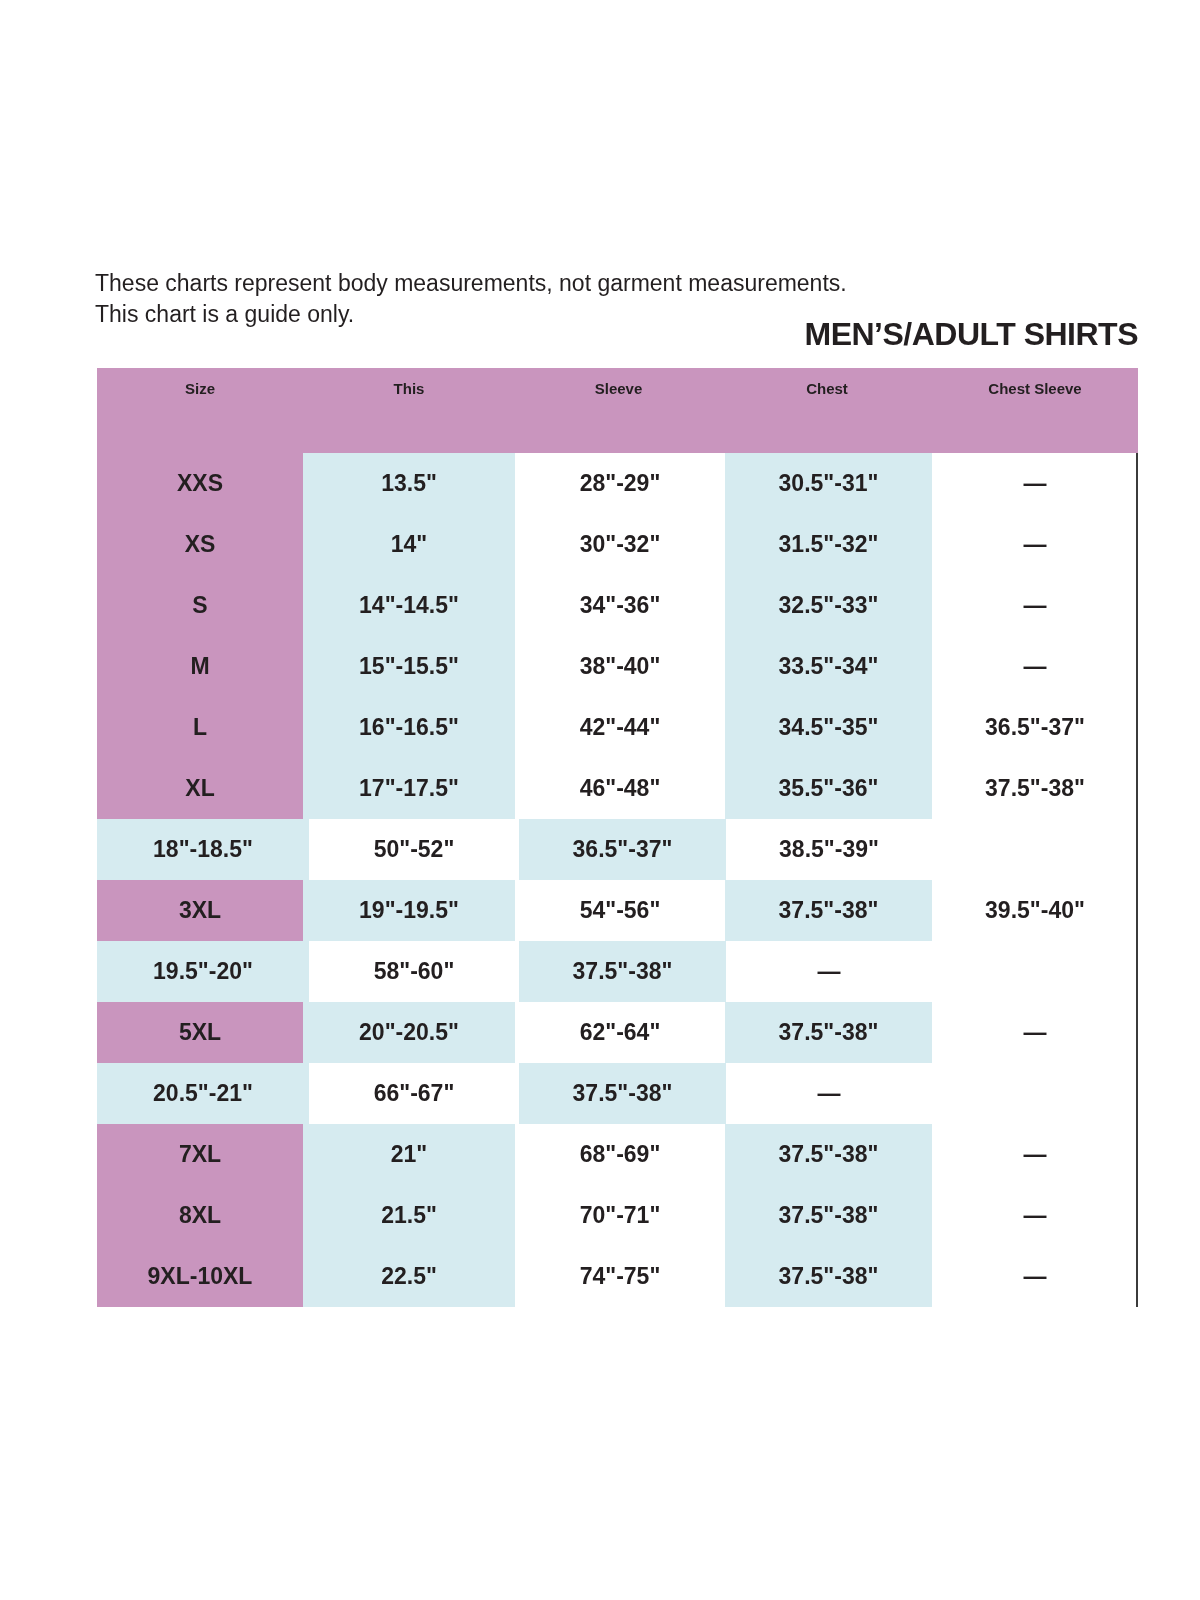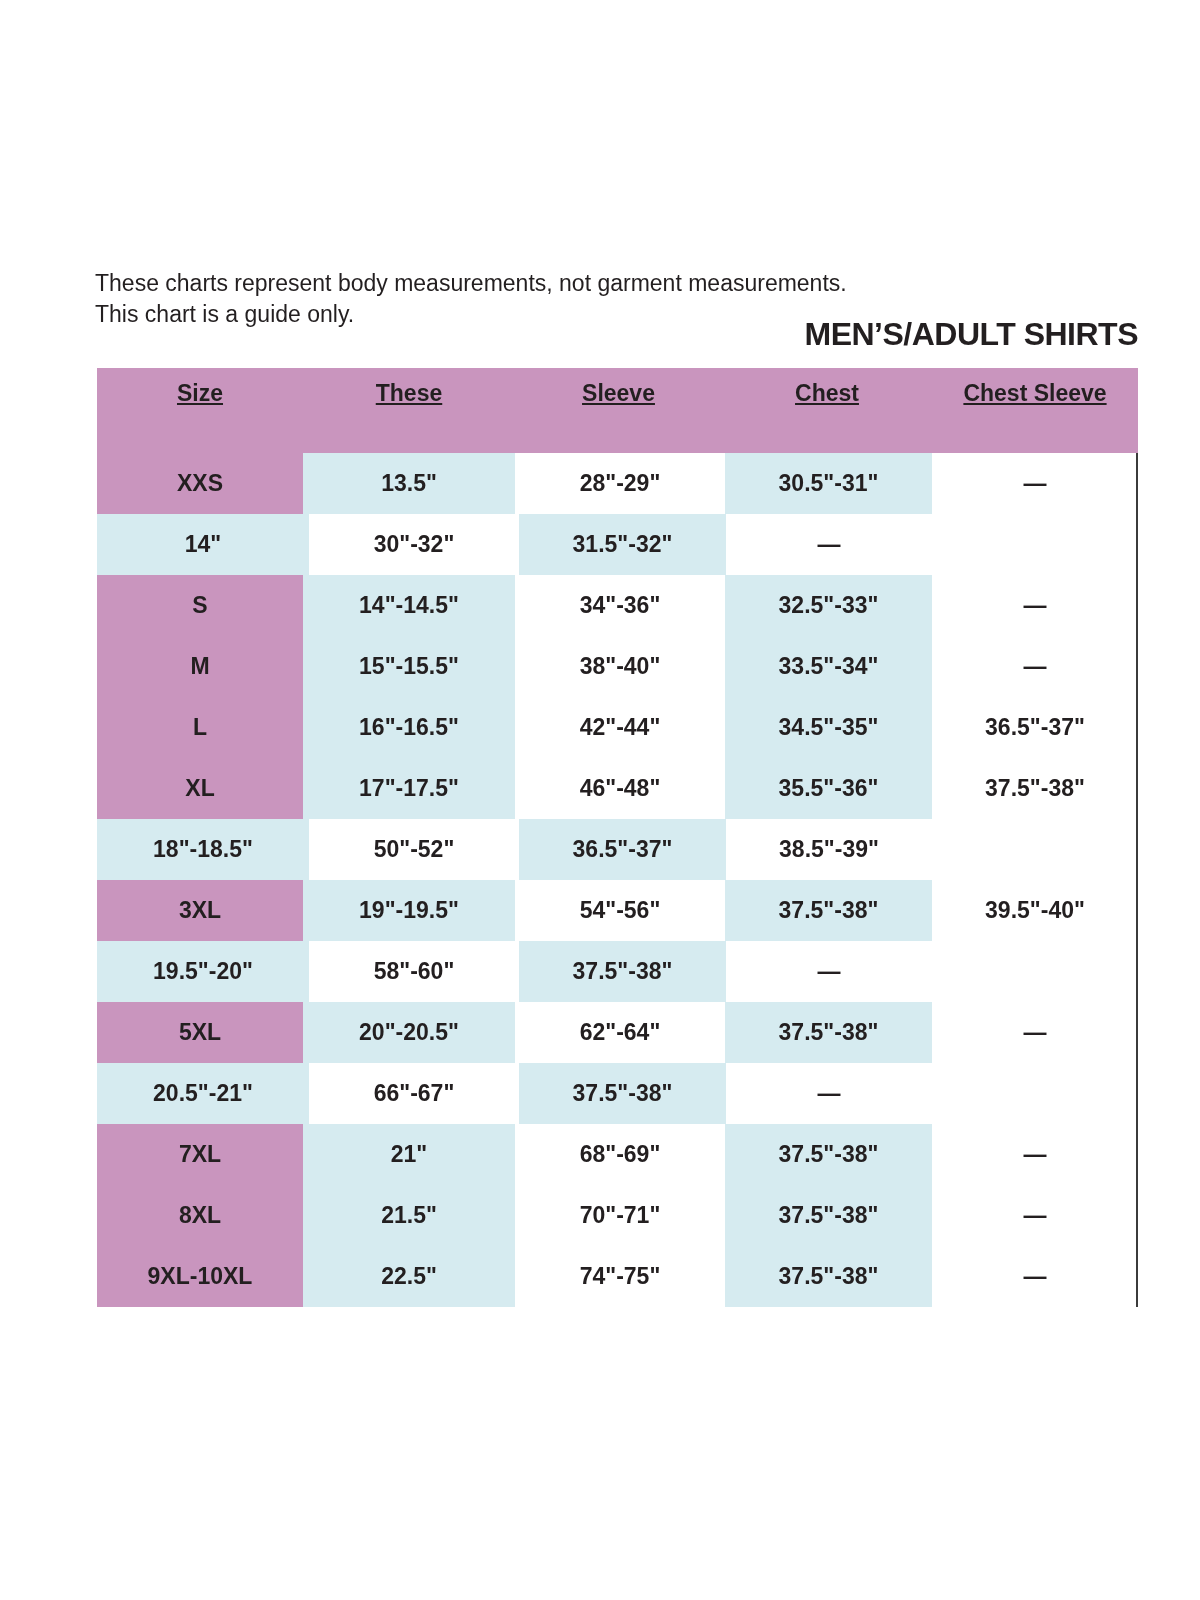--- a/index.html
+++ b/index.html
@@ -42,22 +42,21 @@
   }
   .thead{
     display:flex;
     height:85px;
     background:var(--pink);
   }
   .th{
     padding-top:12px;
     text-align:center;
     font-weight:bold;
-    font-size:23px;
-    text-decoration:underline;
+    font-size:15px;
   }
   .tbody{
     position:relative;
   }
   .right-line{
     position:absolute;
     top:0;right:0;bottom:0;
     width:2px;
     background:var(--line);
   }
@@ -85,37 +84,38 @@
     <div>These charts represent body measurements, not garment measurements.</div>
     <div>This chart is a guide only.</div>
   </div>
 
   <div class="title">MEN’S/ADULT SHIRTS</div>
 
   <div class="size-table">
 
     <div class="thead">
       <div class="th col-size">Size</div>
-      <div class="th col-neck">These</div>
+      <div class="th col-neck">This</div>
       <div class="th col-sleeve">Sleeve</div>
       <div class="th col-chest">Chest</div>
       <div class="th col-tall">Chest Sleeve</div>
     </div>
 
     <div class="tbody">
 
   <div class="trow">
     <div class="cell col-size pink-bg">XXS</div>
     <div class="cell col-neck blue-bg">13.5"</div>
     <div class="cell col-chest">28"-29"</div>
     <div class="cell col-sleeve blue-bg">30.5"-31"</div>
     <div class="cell col-tall">—</div>
   </div>
 
   <div class="trow">
+    <div class="cell col-size pink-bg">XS</div>
     <div class="cell col-neck blue-bg">14"</div>
     <div class="cell col-chest">30"-32"</div>
     <div class="cell col-sleeve blue-bg">31.5"-32"</div>
     <div class="cell col-tall">—</div>
   </div>
 
   <div class="trow">
     <div class="cell col-size pink-bg">S</div>
     <div class="cell col-neck blue-bg">14"-14.5"</div>
     <div class="cell col-chest">34"-36"</div>

